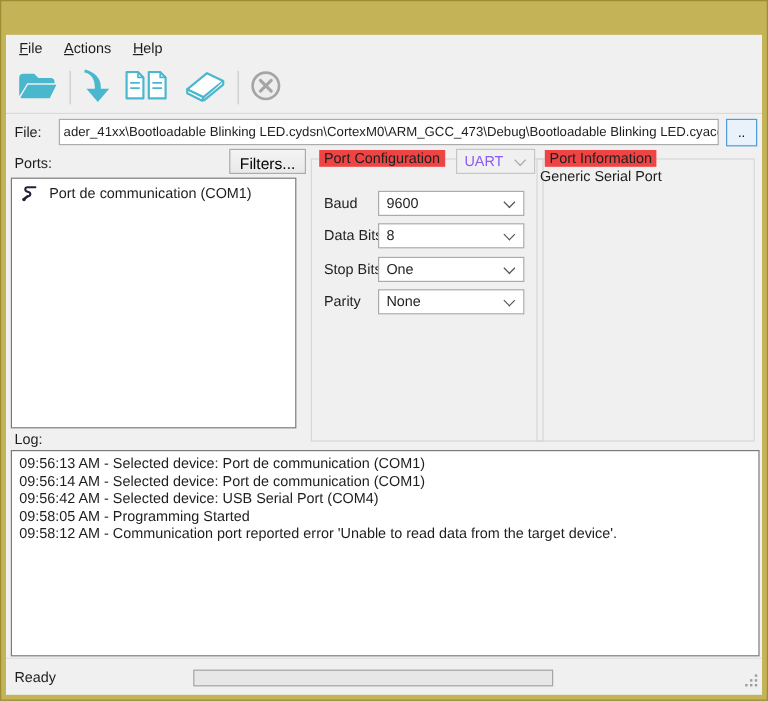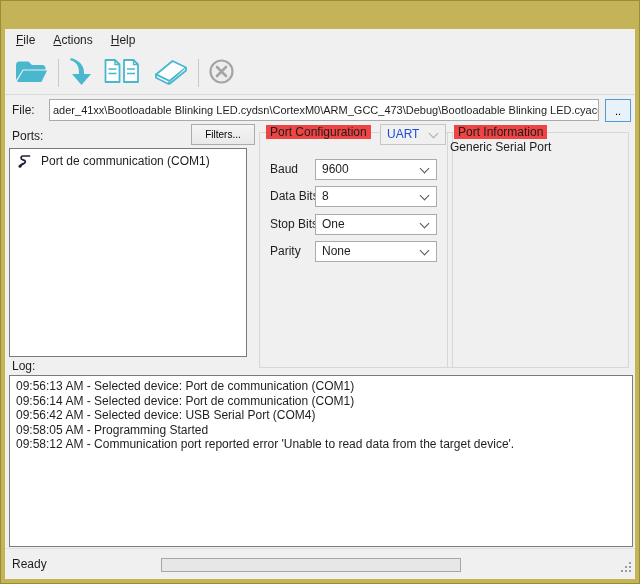--- a/index.html
+++ b/index.html
@@ -36,39 +36,39 @@
   .file-box { position:absolute; left:44px; top:70px; width:550px; height:22px; background:#fff;
               border:1px solid #ABABAB; line-height:20px; padding:0 3px; overflow:hidden;
               white-space:nowrap; font-size:11px; }
   .browse-btn { position:absolute; left:600px; top:70px; width:26px; height:23px;
                 background:#E9F2FB; border:1px solid #4D9BD8; font-size:11px; line-height:16px;
                 text-align:center; padding:0; }
   
   .ports-label { position:absolute; left:7px; top:100px; }
   .filters-btn { position:absolute; left:186px; top:95px; width:64px; height:21px;
                  background:linear-gradient(#F4F4F4,#E9E9E9); border:1px solid #ACACAC;
-                 font-size:10px; padding:4px; font-family:inherit; }
+                 font-size:13px; padding:4px; font-family:inherit; }
   .portlist { position:absolute; left:4px; top:119px; width:238px; height:209px;
               background:#fff; border:1px solid #7A7A7A; }
   .port-item { height:24px; display:flex; align-items:center; padding-left:6px; }
   .port-item .picon { width:16px; height:16px; margin-right:9px; flex:none; }
   .port-item.selected { background:#ABABAB; }
   
   .groupbox { position:absolute; border:1px solid #D7D7D7; }
   .gb-config { left:254px; top:103px; width:194px; height:236px; }
   .gb-info   { left:442px; top:103px; width:182px; height:236px; }
   .gb-title { position:absolute; top:-8px; left:6px; background:#ef4444; padding:0 4px; }
   .gb-info-text { position:absolute; left:2px; top:7px; }
   
   .combo { position:absolute; background:#fff; border:1px solid #ABABAB; height:21px;
            line-height:19px; padding:0 18px 0 6px; overflow:hidden; white-space:nowrap; }
   .combo .chev { position:absolute; right:8px; top:5px; width:7px; height:7px;
                  border-right:1.4px solid #555; border-bottom:1.4px solid #555;
                  transform:rotate(45deg); }
-  .combo-uart { left:120px; top:-9px; width:66px; background:#F0F0F0; color:#1d4ed8;
+  .combo-uart { left:120px; top:-9px; width:66px; background:#F0F0F0; color:#8b5cf6;
                 border-color:#C6C6C6; }
   .combo-uart .chev { border-color:#ABABAB; }
   .cfg-label { position:absolute; left:10px; height:21px; line-height:21px; }
   .cfg-combo { left:55px; width:122px; }
   .r0 { top:26px; } .r1 { top:53px; } .r2 { top:81px; } .r3 { top:108px; }
   
   .log-label { position:absolute; left:7px; top:330px; }
   .logbox { position:absolute; left:4px; top:346px; width:624px; height:172px; background:#fff;
             border:1px solid #7B7B7B; padding:3px 4px 0 6px; overflow:hidden; }
   .log-line { line-height:14.6px; white-space:nowrap; }

